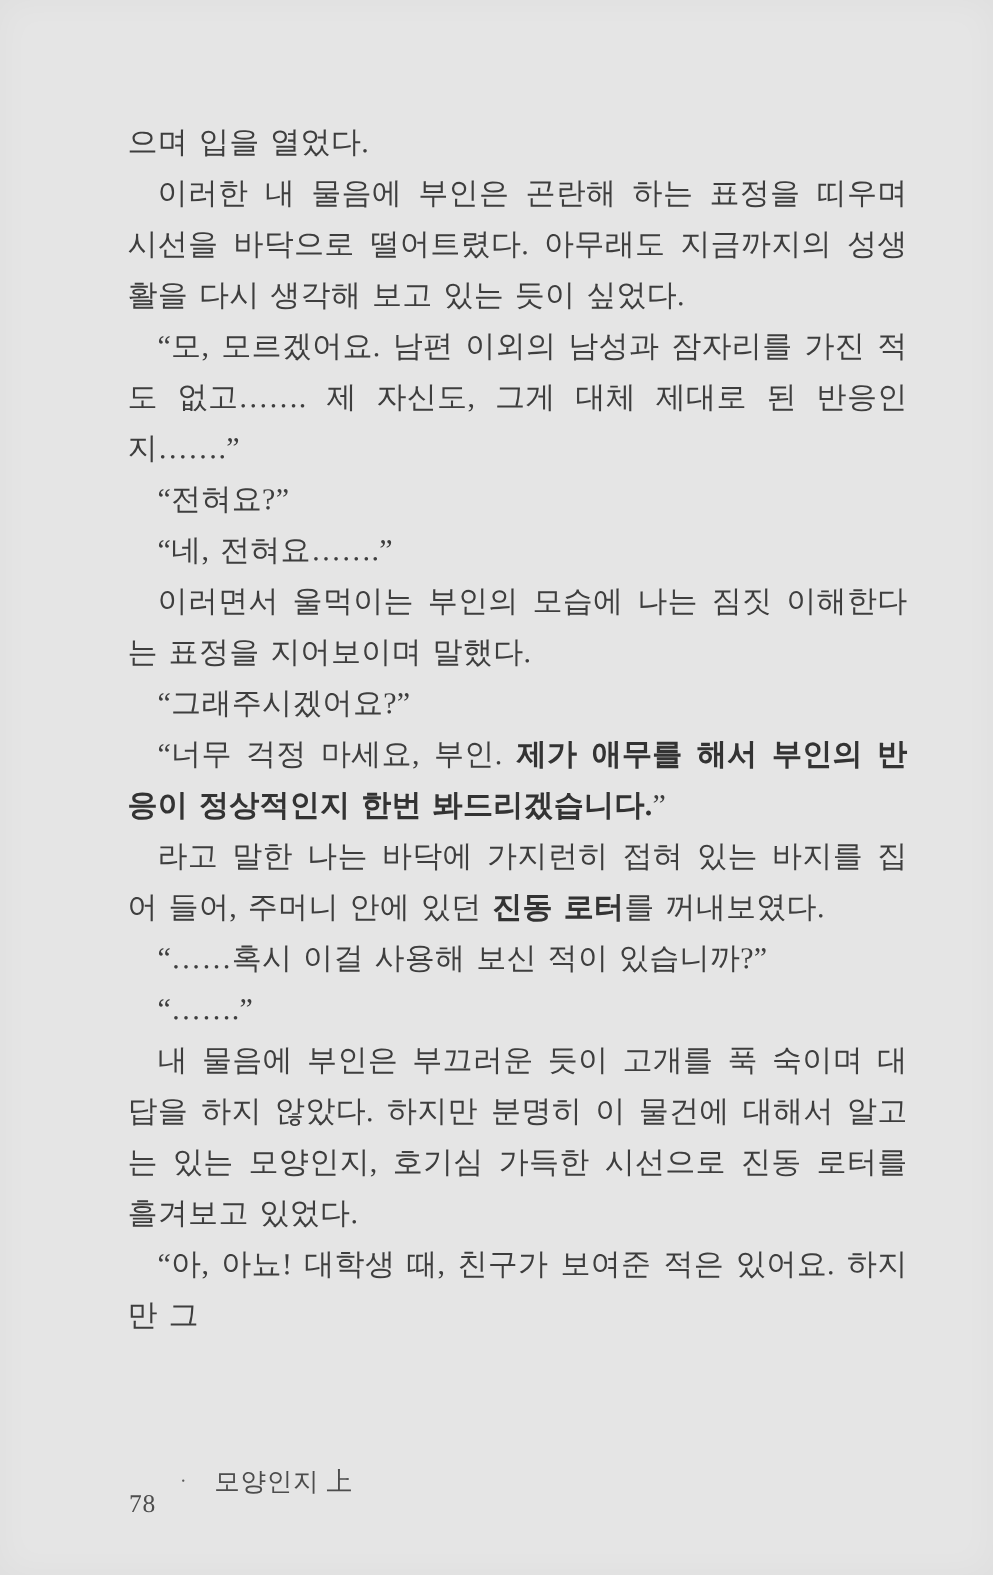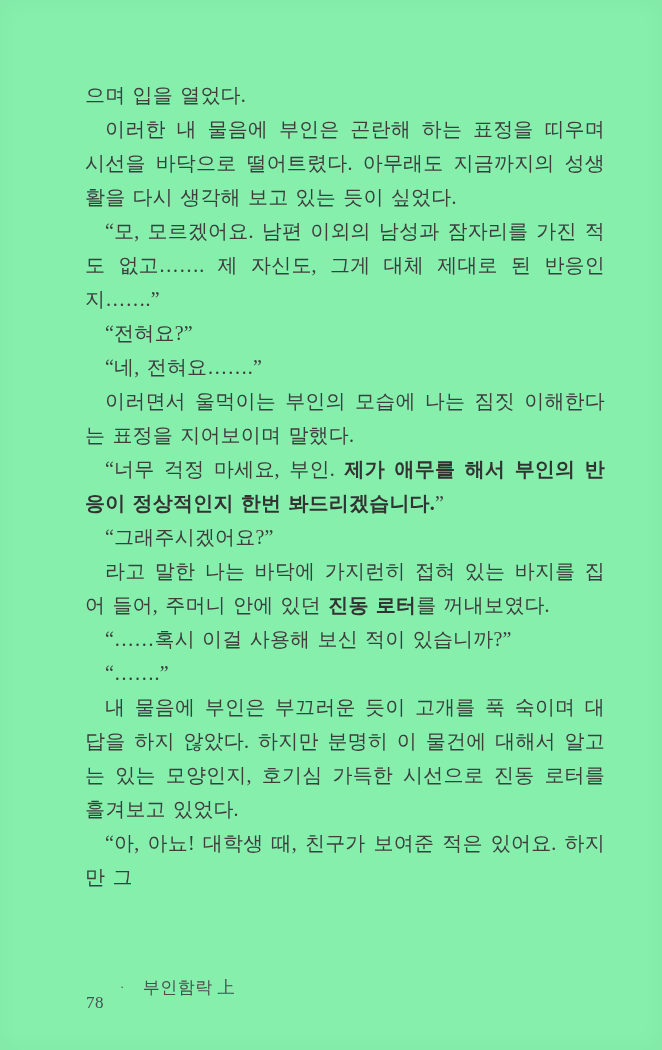--- a/index.html
+++ b/index.html
@@ -9,21 +9,21 @@
   body {
     width: 662px;
     height: 1050px;
     position: relative;
     overflow: hidden;
     font-family: "Liberation Serif", "DejaVu Serif", serif;
   }
   .page {
     position: absolute;
     inset: 0;
-    background: #86efac;
+    background: #e5e5e5;
   }
   .page::after { 
     content: "";
     position: absolute;
     inset: 0;
     pointer-events: none;
     box-shadow: inset 0 0 24px rgba(0,0,0,0.03);
   }
   .text-block {
     position: absolute;
@@ -74,28 +74,28 @@
 
 <div class="page">
 
   <div class="text-block">
       <p class="para"><span>으며 입을 열었다.</span></p>
       <p class="para indent"><span>이러한 내 물음에 부인은 곤란해 하는 표정을 띠우며 시선을 바닥으로 떨어트렸다. 아무래도 지금까지의 성생활을 다시 생각해 보고 있는 듯이 싶었다.</span></p>
       <p class="para indent"><span>“모, 모르겠어요. 남편 이외의 남성과 잠자리를 가진 적도 없고……. 제 자신도, 그게 대체 제대로 된 반응인지…….”</span></p>
       <p class="para indent"><span>“전혀요?”</span></p>
       <p class="para indent"><span>“네, 전혀요…….”</span></p>
       <p class="para indent"><span>이러면서 울먹이는 부인의 모습에 나는 짐짓 이해한다는 표정을 지어보이며 말했다.</span></p>
+      <p class="para indent"><span>“그래주시겠어요?”</span></p>
       <p class="para indent"><span>“너무 걱정 마세요, 부인. </span><span class="bold">제가 애무를 해서 부인의 반응이 정상적인지 한번 봐드리겠습니다.</span><span>”</span></p>
-      <p class="para indent"><span>“그래주시겠어요?”</span></p>
       <p class="para indent"><span>라고 말한 나는 바닥에 가지런히 접혀 있는 바지를 집어 들어, 주머니 안에 있던 </span><span class="bold">진동 로터</span><span>를 꺼내보였다.</span></p>
       <p class="para indent"><span>“……혹시 이걸 사용해 보신 적이 있습니까?”</span></p>
       <p class="para indent"><span>“…….”</span></p>
       <p class="para indent"><span>내 물음에 부인은 부끄러운 듯이 고개를 푹 숙이며 대답을 하지 않았다. 하지만 분명히 이 물건에 대해서 알고는 있는 모양인지, 호기심 가득한 시선으로 진동 로터를 흘겨보고 있었다.</span></p>
       <p class="para indent"><span>“아, 아뇨! 대학생 때, 친구가 보여준 적은 있어요. 하지만 그</span></p>
     </div>
 
   <div class="footer">
     <span class="page-num">78</span>
     <span class="sep">·</span>
-    <span class="title">부인함락 上</span>
+    <span class="title">모양인지 上</span>
   </div>
 
 </div>
 
 </body></html>

